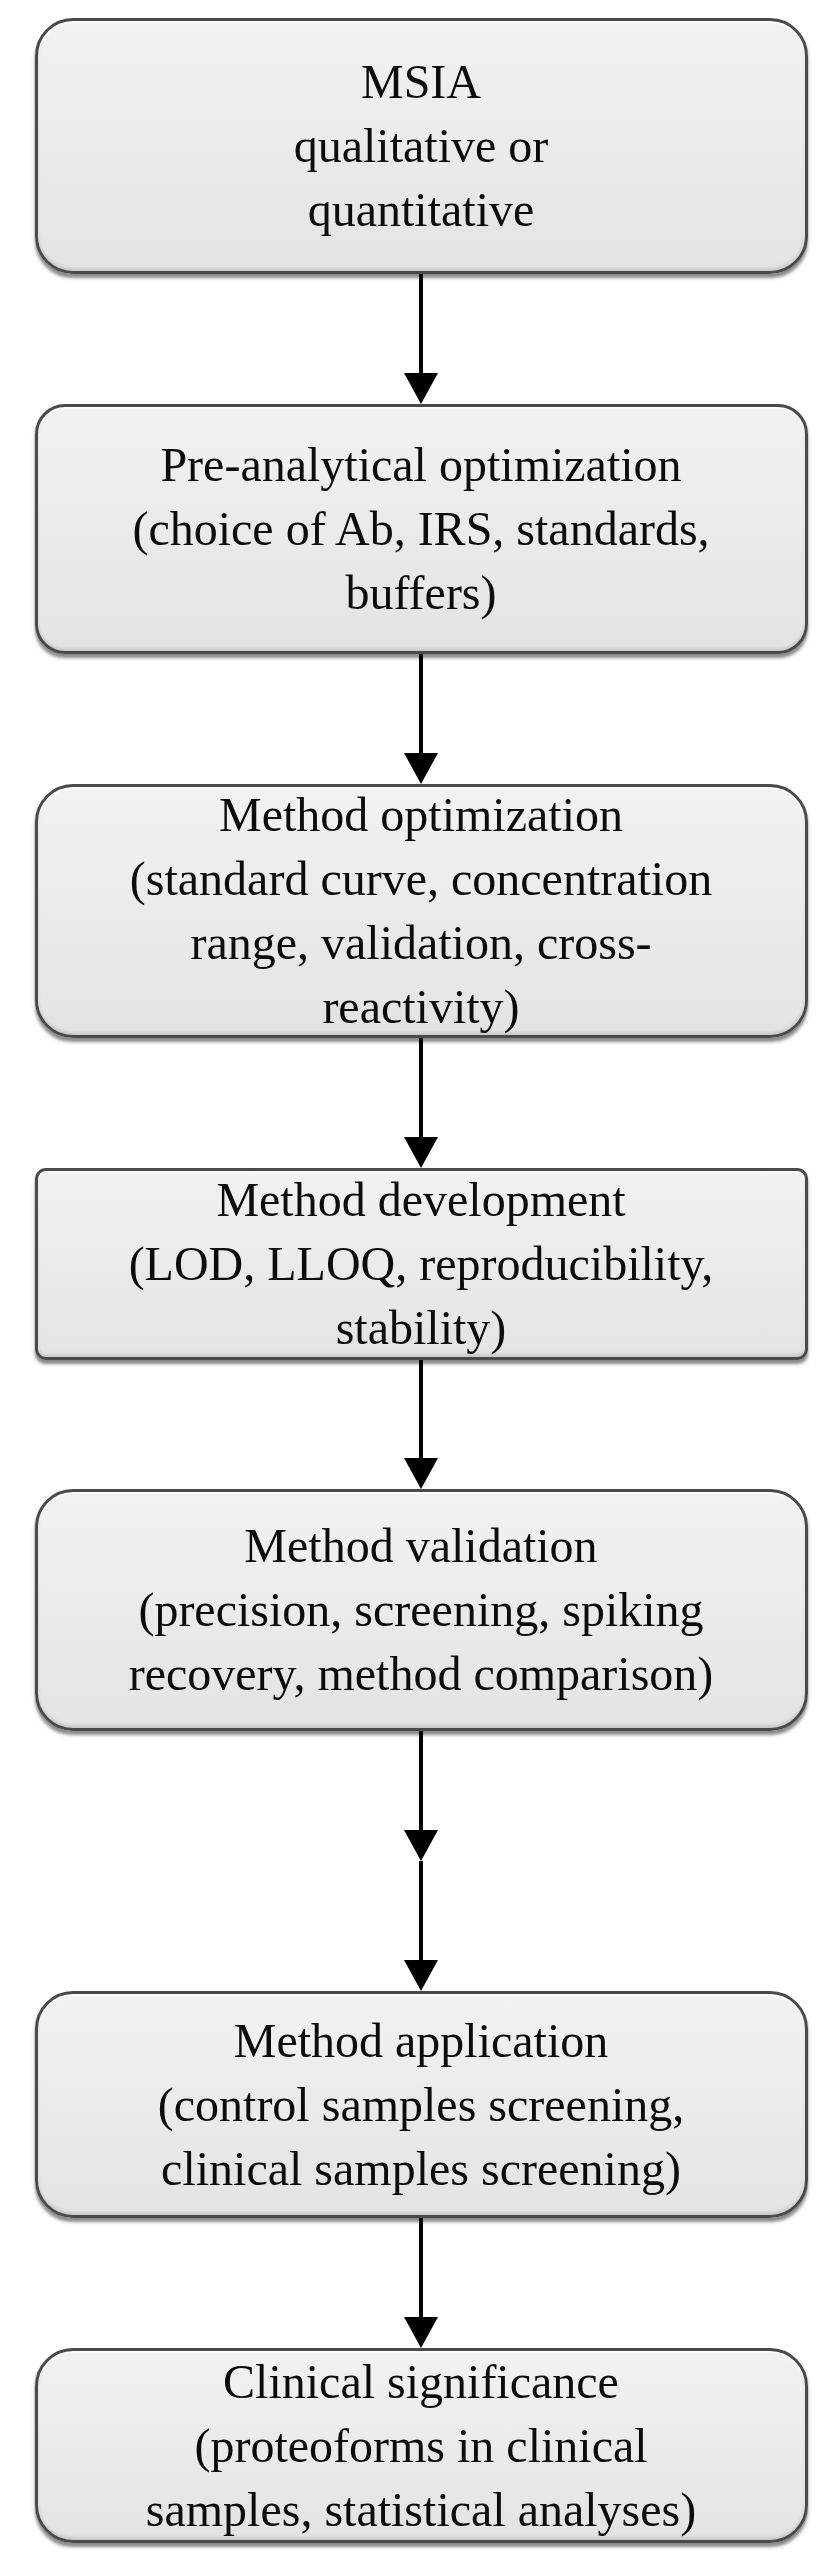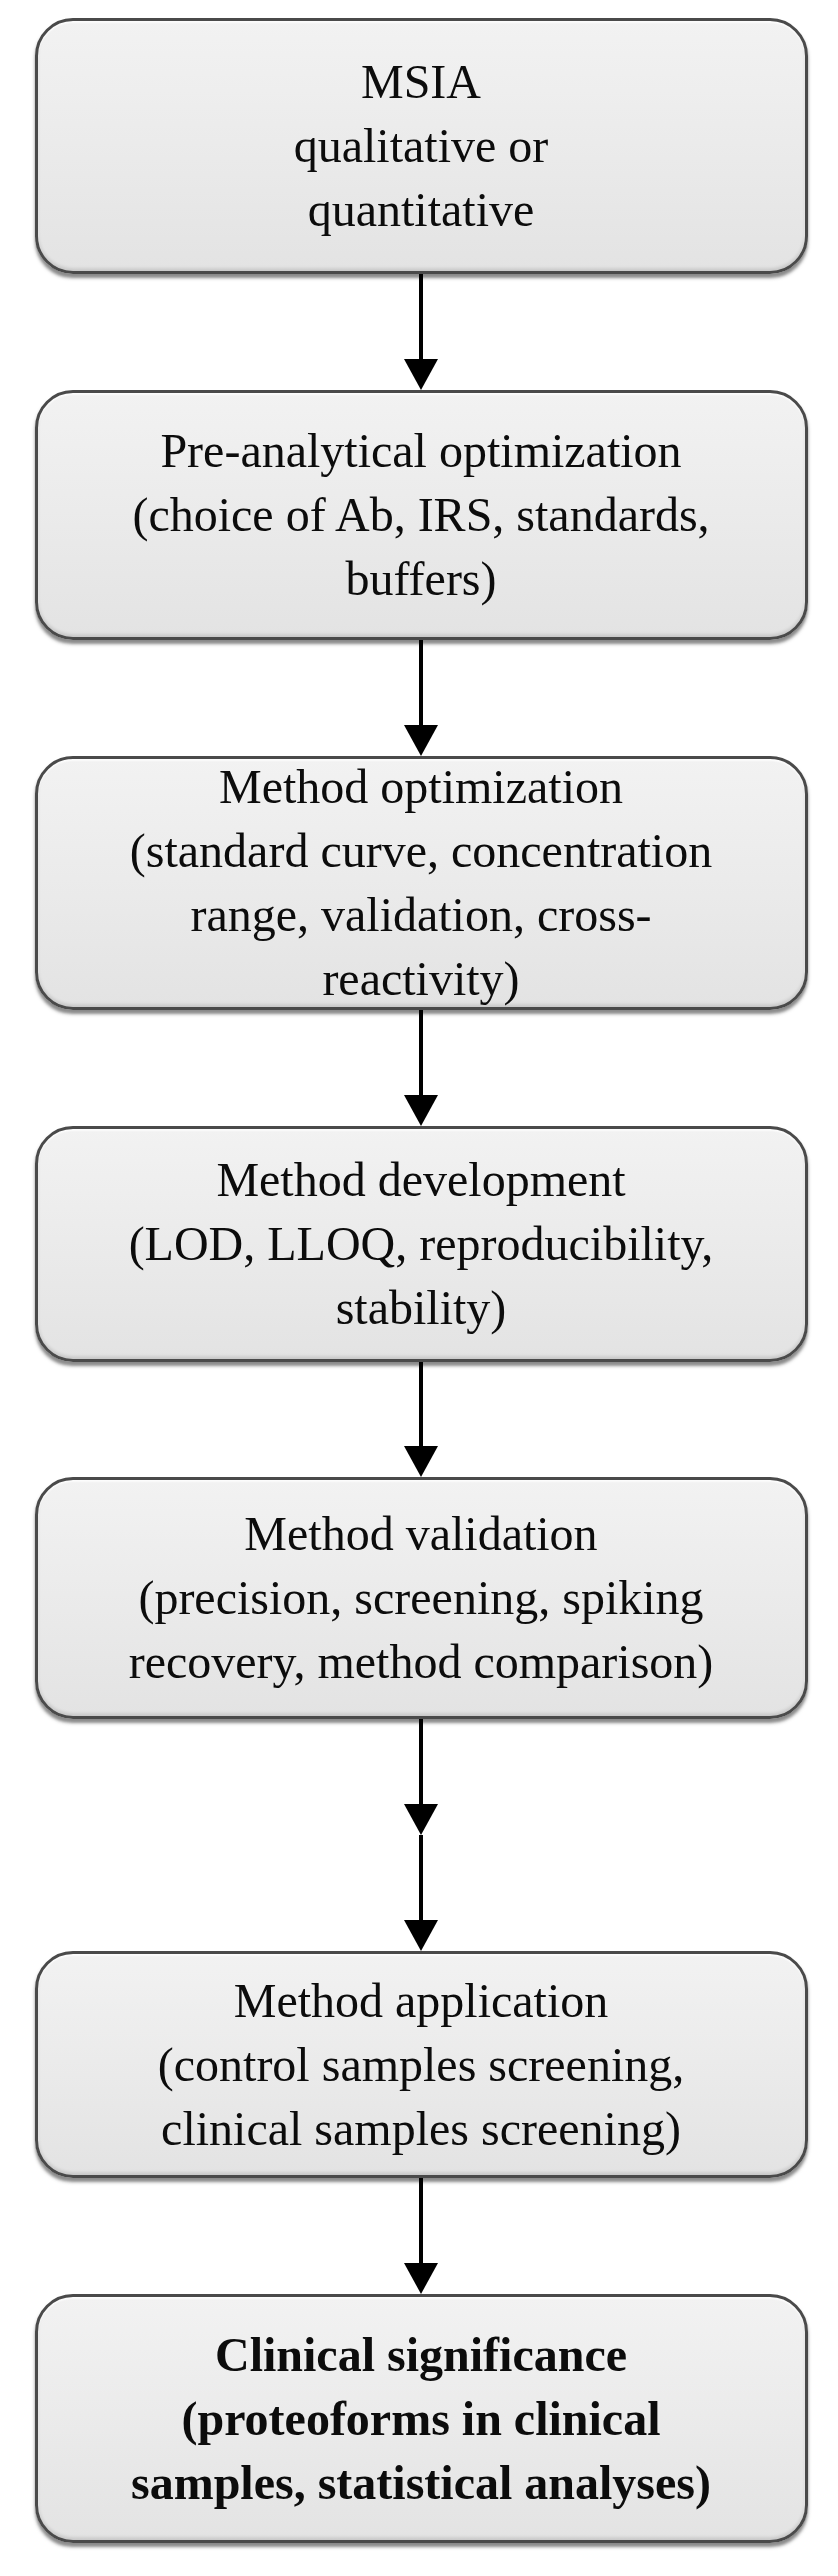--- a/index.html
+++ b/index.html
@@ -38,27 +38,27 @@
   .step-text {
     font-size: 48px;
     line-height: 64px;
     color: #0c0c0c;
     text-align: center;
     white-space: pre-line;
     padding: 0 16.6px;
   }
   
   .h1 { height: 256px; }
-  .h2 { height: 250px; }
+  .h2 { height: 250px; border-radius: 30px; }
   .h3 { height: 254px; }
-  .h4 { height: 236px; }
+  .h4 { height: 192px; border-radius: 11px; }
   .h5 { height: 242px; }
   .h6 { height: 236px; }
   .h7 { height: 227px; }
-  .h8 { height: 249px; font-weight: bold; }
+  .h8 { height: 195px; }
   
   .lift { padding-bottom: 58px; }
 
   .arrow {
     flex: 1 1 auto;
     display: flex;
     flex-direction: column;
     align-items: center;
     width: 100%;
   }

